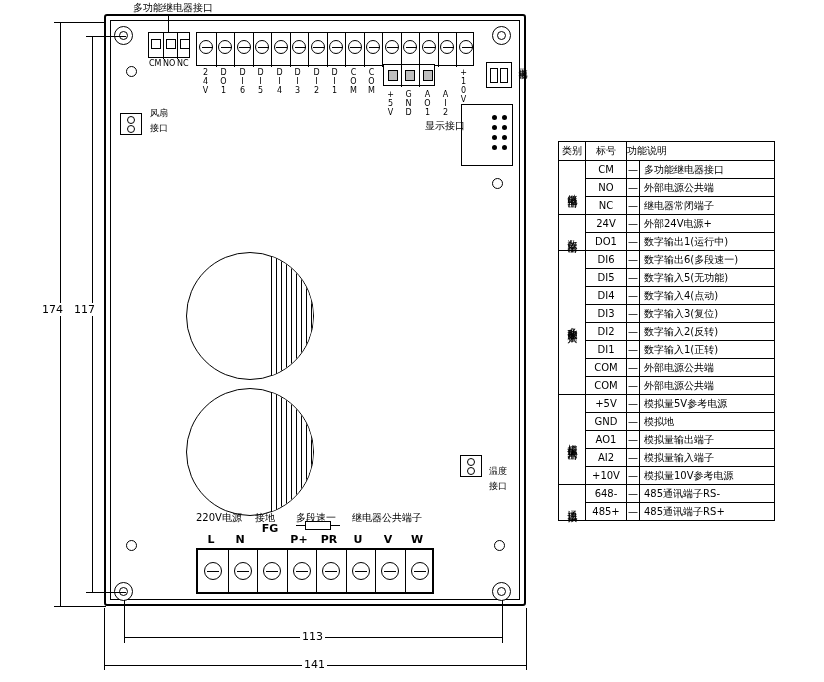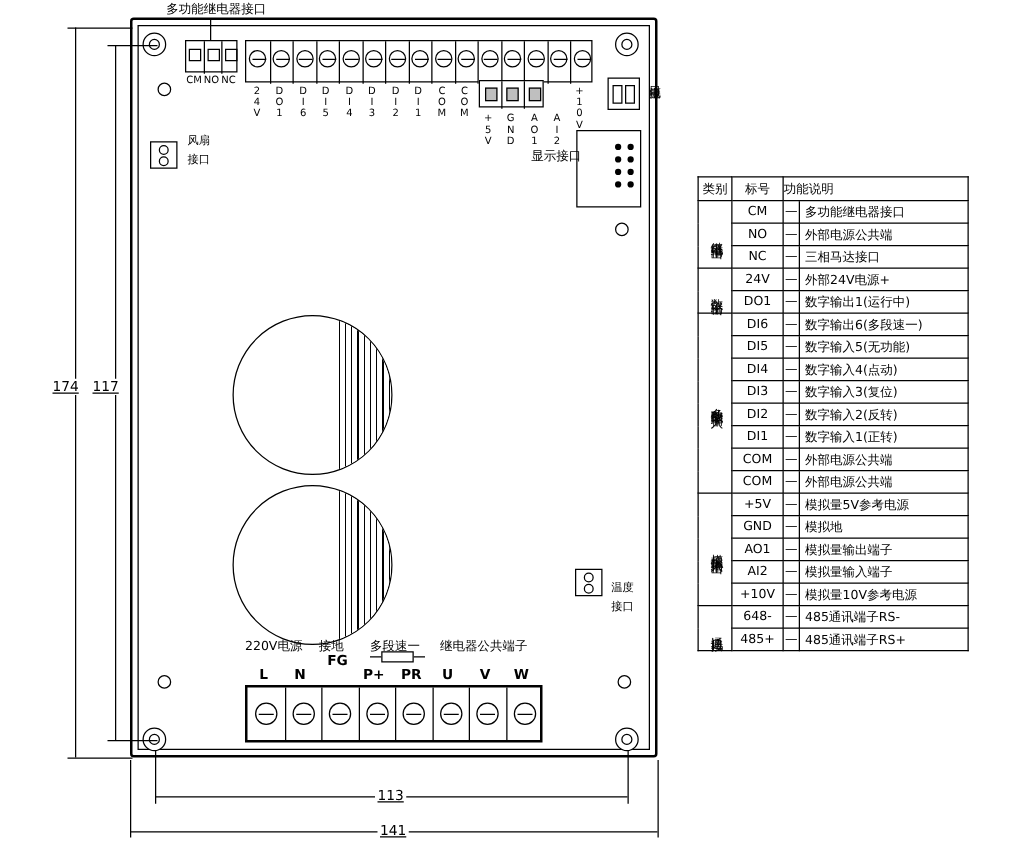--- a/index.html
+++ b/index.html
@@ -59,21 +59,21 @@
 
   
   #botBlock{left:196px;top:548px;width:238px;height:46px;border:2px solid #000;box-sizing:border-box;background:#fff;}
   .bcell{position:absolute;top:0;height:42px;border-left:1.2px solid #000;box-sizing:border-box;}
   .bscrew{position:absolute;top:12px;left:50%;margin-left:-9px;width:18px;height:18px;border:1.3px solid #000;border-radius:50%;box-sizing:border-box;}
   .bscrew:before{content:"";position:absolute;left:2px;top:7.5px;width:12px;height:1.5px;background:#000;}
 
   .lbl-b{position:absolute;font-size:11px;font-weight:bold;text-align:center;width:30px;}
 
   
-  .dimtxt{position:absolute;font-size:11px;background:#fff;padding:0 2px;text-decoration:underline;}
+  .dimtxt{position:absolute;font-size:11px;background:#fff;padding:0 2px;}
 
   
   #resistor{position:absolute;left:305px;top:521px;width:26px;height:9px;border:1.1px solid #000;box-sizing:border-box;background:#fff;}
 
   
   #tbl{position:absolute;left:558px;top:141px;border-collapse:collapse;}
   #tbl td{border:1px solid #000;font-size:10px;padding:0;height:17px;text-align:center;vertical-align:middle;white-space:nowrap;}
   #tbl td.cat{width:22px;font-size:10px;padding:0 2px;}
   #tbl td.sig{width:40px;font-size:10px;}
   #tbl td.dsc{width:130px;text-align:left;padding-left:4px;font-size:10px;}
@@ -305,21 +305,21 @@
         <td class="dsc">多功能继电器接口</td>
       </tr>
       <tr>
         <td class="sig">NO</td>
         <td>—</td>
         <td class="dsc">外部电源公共端</td>
       </tr>
       <tr>
         <td class="sig">NC</td>
         <td>—</td>
-        <td class="dsc">三相马达接口</td>
+        <td class="dsc">继电器常闭端子</td>
       </tr>
 
       <tr>
         <td class="cat" rowspan="2"><span class="catwrap">数字输出</span></td>
         <td class="sig">24V</td>
         <td>—</td>
         <td class="dsc">外部24V电源+</td>
       </tr>
       <tr>
         <td class="sig">DO1</td>

